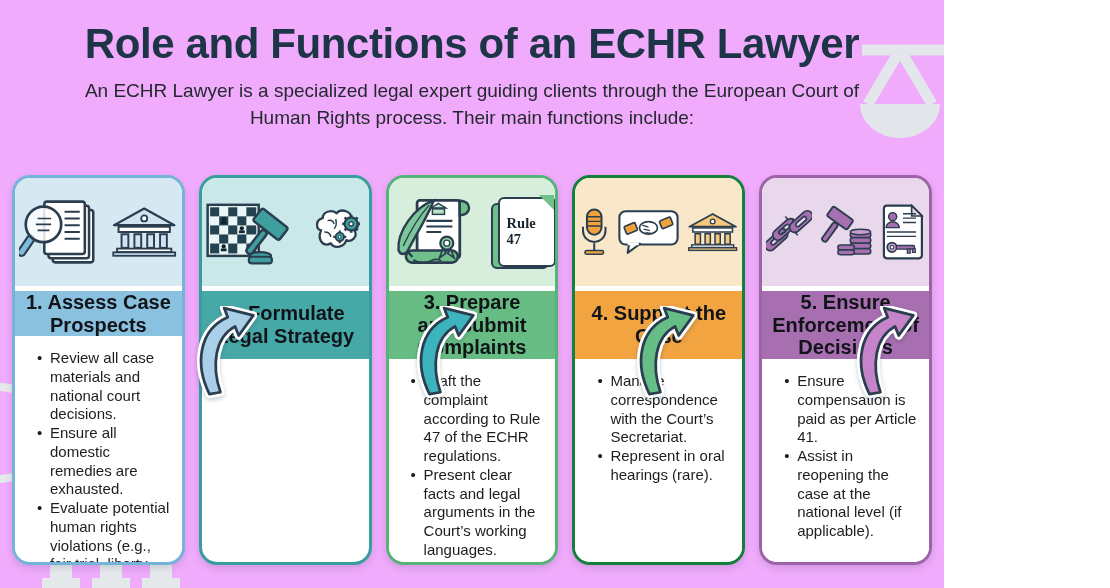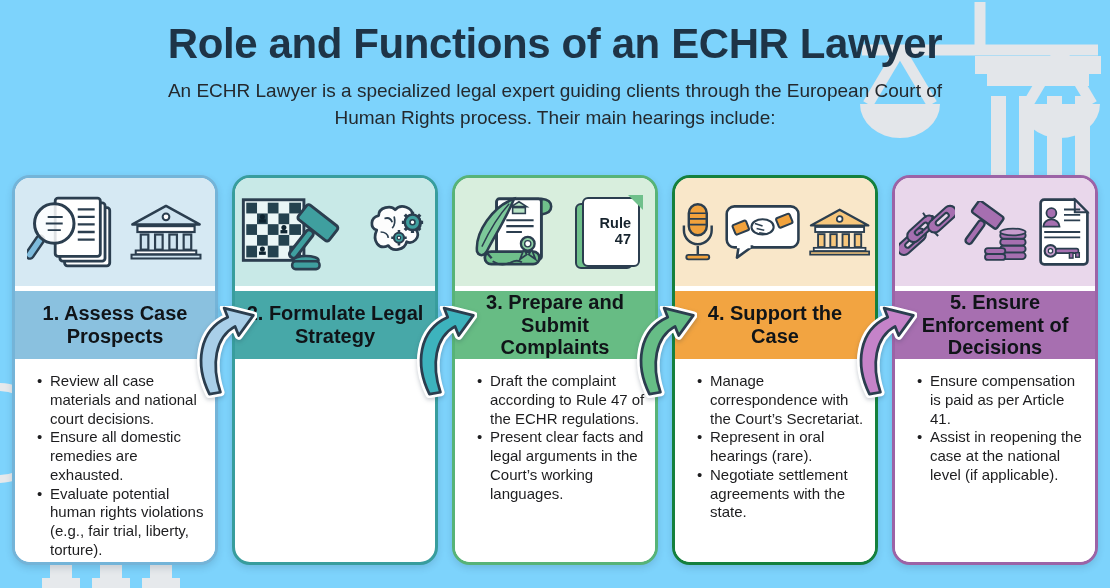--- a/index.html
+++ b/index.html
@@ -1,16 +1,16 @@
 <!DOCTYPE html>
 <html><head>
 <meta charset="utf-8">
 <style>
   html,body{margin:0;padding:0;}
-  .stage{position:relative;width:1110px;height:588px;background:#7dd3fc;overflow:hidden;
+  .stage{position:relative;width:944px;height:588px;background:#f0abfc;overflow:hidden;
          font-family:"Liberation Sans","DejaVu Sans",sans-serif;}
   
   .wm{position:absolute;z-index:0;}
   
   .header{position:absolute;top:0;left:0;width:100%;z-index:2;text-align:center;}
   .title{margin:20px 0 0;font-size:42px;font-weight:700;color:#1e3447;letter-spacing:-0.4px;}
   .subtitle{margin:10px auto 0;max-width:830px;font-size:19px;line-height:1.42;color:#24292e;}
   
   .cards{position:absolute;top:175px;left:12px;right:12px;height:390px;display:flex;gap:14px;z-index:3;}
   .card{flex:1;display:flex;flex-direction:column;background:#fff;border-radius:18px;overflow:hidden;
@@ -29,21 +29,21 @@
   .c3{border:3px solid #57b377;} .c3 .iconarea{background:#d8eedd;} .c3 .band{background:#67bc84;}
   .c4{border:3px solid #15803d;} .c4 .iconarea{background:#f9e7c9;} .c4 .band{background:#f2a441;}
   .c5{border:3px solid #9c63a6;} .c5 .iconarea{background:#e9d7eb;} .c5 .band{background:#a76fb0;}
   
   .arrow{position:absolute;top:306px;width:64px;height:92px;z-index:5;filter:drop-shadow(0 2px 2px rgba(30,50,70,.25));}
   .a1{left:193px;} .a2{left:413px;} .a3{left:633px;} .a4{left:853px;}
   
   .ruledoc{position:relative;width:58px;height:70px;margin-left:8px;}
   .ruledoc .back{position:absolute;left:-7px;top:6px;width:54px;height:62px;background:#6fc08b;border:2.5px solid #2b3e4f;border-radius:6px;}
   .ruledoc .front{position:absolute;left:0;top:0;width:54px;height:66px;background:#fff;border:2.5px solid #2b3e4f;border-radius:6px;
-                  display:flex;align-items:center;justify-content:center;text-align:right;}
+                  display:flex;align-items:center;justify-content:center;text-align:left;font-family:Liberation Serif, serif;}
   .ruledoc .fold{position:absolute;right:-2.5px;top:-2.5px;width:0;height:0;
                  border-top:15px solid #6fc08b;border-left:15px solid transparent;border-bottom-left-radius:3px;}
   .ruledoc .lbl{font-size:14.5px;font-weight:700;color:#17242e;line-height:1.1;width:40px;}
 </style>
 </head>
 <body>
 
 <div class="stage">
 
   <svg class="wm" style="left:840px;top:-8px;" width="280" height="170" viewBox="0 0 280 170">
@@ -75,21 +75,21 @@
         <rect x="56" y="26" width="38" height="10"></rect>
         <rect x="106" y="26" width="38" height="10"></rect>
     </g>
   </svg>
   <svg class="wm" style="left:-46px;top:378px;" width="110" height="110" viewBox="0 0 110 110">
     <circle cx="45" cy="55" r="46" fill="none" stroke="#e6e9ec" stroke-width="8"></circle>
   </svg>
 
   <div class="header">
     <h1 class="title">Role and Functions of an ECHR Lawyer</h1>
-    <p class="subtitle">An ECHR Lawyer is a specialized legal expert guiding clients through the European Court of Human Rights process. Their main hearings include:</p>
+    <p class="subtitle">An ECHR Lawyer is a specialized legal expert guiding clients through the European Court of Human Rights process. Their main functions include:</p>
   </div>
 
   <div class="cards">
 
     <section class="card c1">
       <div class="iconarea">
         <svg width="94" height="80" viewBox="0 0 100 84">
           <g stroke="#2b3e4f" stroke-width="3" fill="#fff">
             <rect x="40" y="16" width="48" height="62" rx="3"></rect>
             <rect x="35" y="11" width="48" height="62" rx="3"></rect>
@@ -263,21 +263,20 @@
               <rect x="65" y="36" width="9" height="18"></rect>
           </g>
           <rect x="8" y="55" width="72" height="4.5" fill="#fff" stroke="#2b3e4f" stroke-width="2.4"></rect>
           <rect x="3" y="60" width="82" height="4.5" fill="#f7c77c" stroke="#2b3e4f" stroke-width="2.4"></rect>
         </svg>
       </div>
       <h2 class="band">4. Support the Case</h2>
       <ul class="bodytxt">
         <li>Manage correspondence with the Court’s Secretariat.</li>
         <li>Represent in oral hearings (rare).</li>
-        <li>Negotiate settlement agreements with the state.</li>
       </ul>
     </section>
 
     <section class="card c5">
       <div class="iconarea">
         <svg width="56" height="58" viewBox="0 0 70 60">
           <g fill="#a66fb0" stroke="#2b3e4f" stroke-width="2.6">
             <path transform="rotate(-42 16 42)" d="M3,34 h26 a8,8 0 0 1 0,16 h-26 a8,8 0 0 1 0,-16 Z M9,39 h14 a3,3 0 0 1 0,6 h-14 a3,3 0 0 1 0,-6 Z" fill-rule="evenodd"></path>
             <path transform="rotate(-42 28 26)" d="M15,18 h26 a8,8 0 0 1 0,16 h-26 a8,8 0 0 1 0,-16 Z M21,23 h14 a3,3 0 0 1 0,6 h-14 a3,3 0 0 1 0,-6 Z" fill-rule="evenodd"></path>
             <path transform="rotate(-42 54 14)" d="M41,6 h26 a8,8 0 0 1 0,16 h-26 a8,8 0 0 1 0,-16 Z M47,11 h14 a3,3 0 0 1 0,6 h-14 a3,3 0 0 1 0,-6 Z" fill-rule="evenodd"></path>

